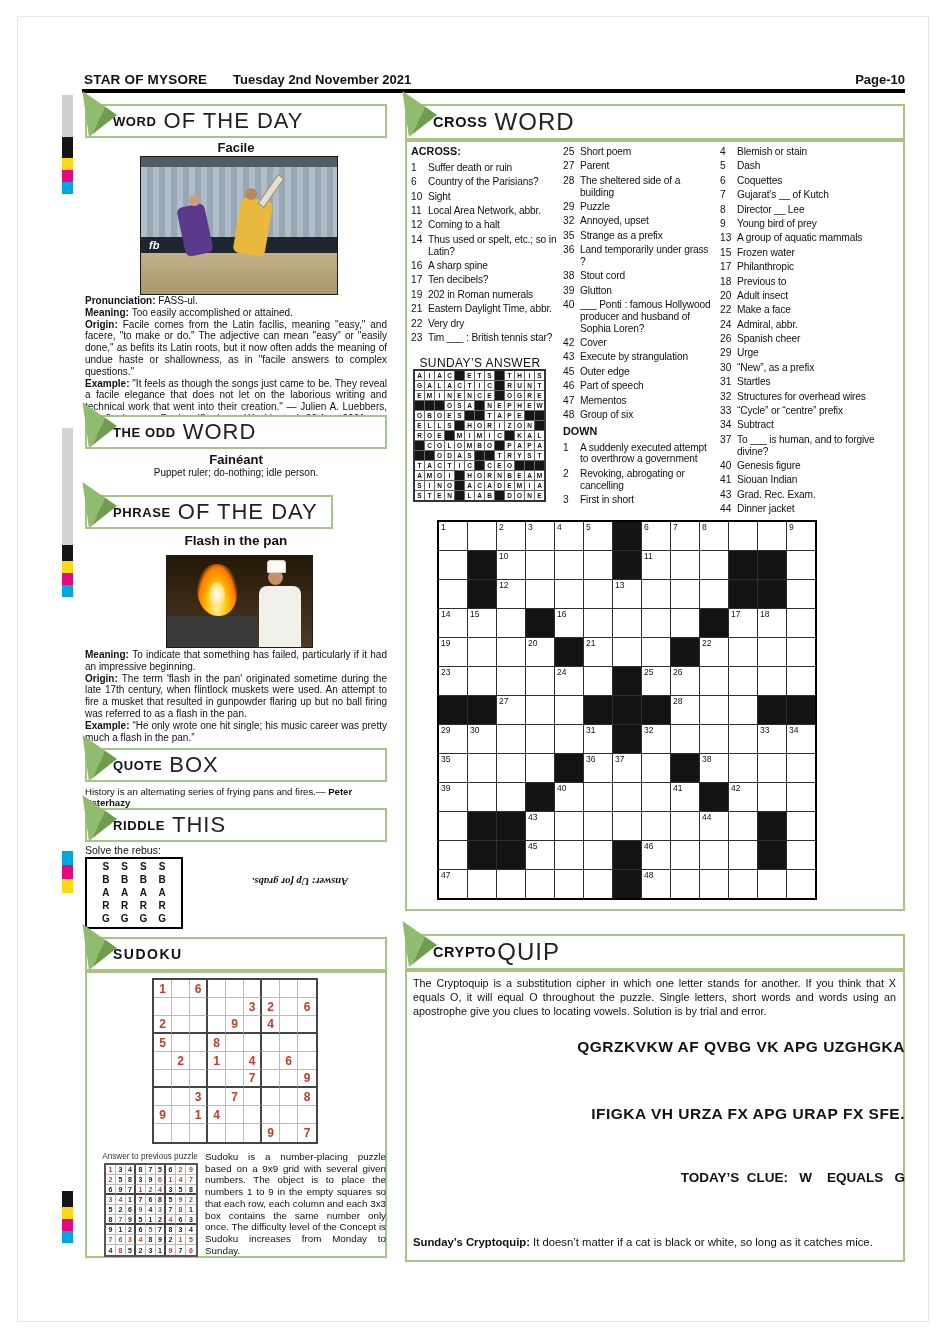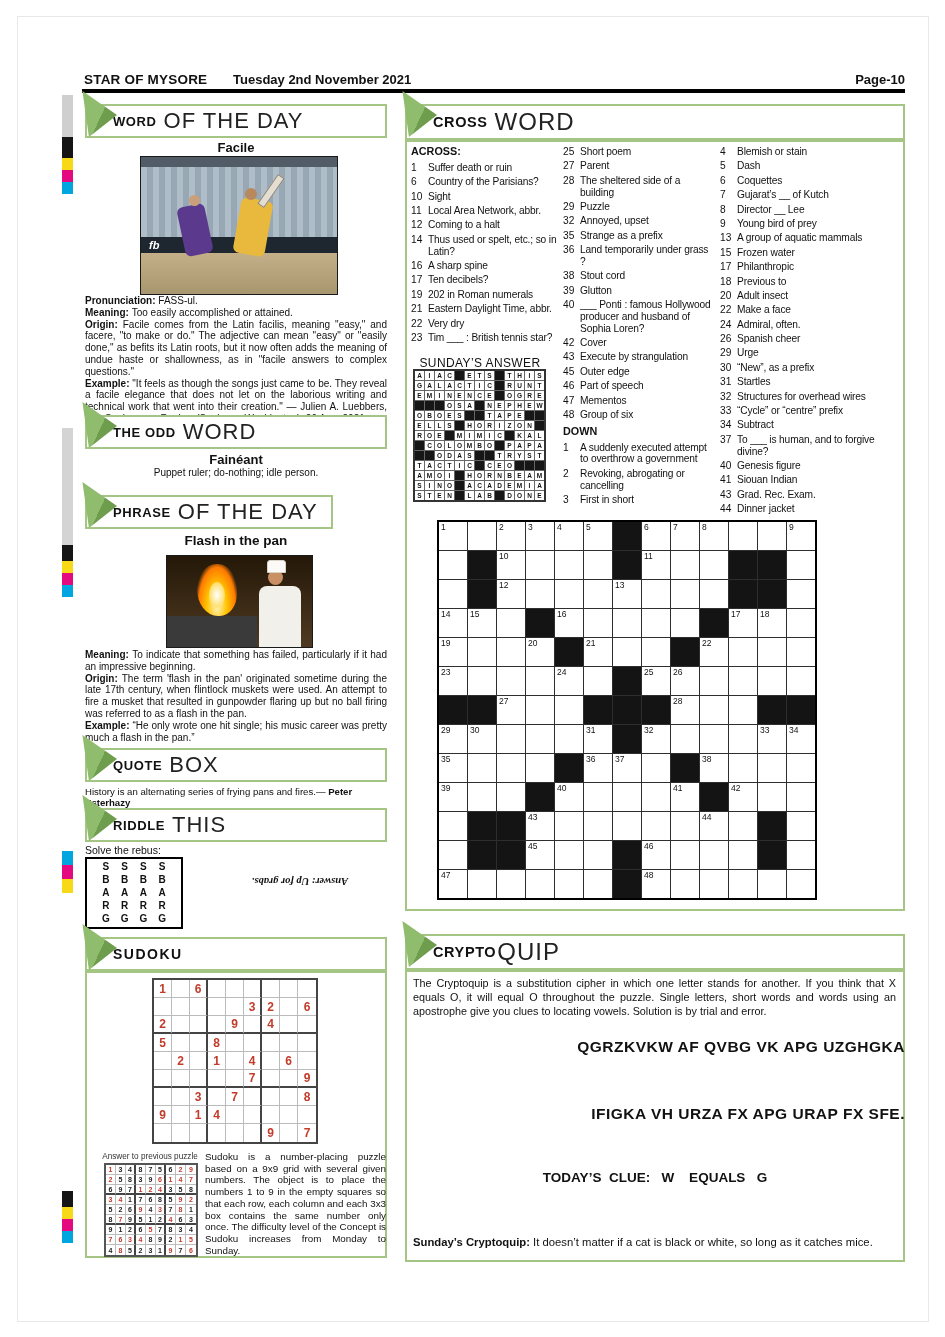--- a/index.html
+++ b/index.html
@@ -57,21 +57,21 @@
   .scell{background:#fff;font-size:6.5px;font-weight:bold;display:flex;align-items:center;justify-content:center;color:#111;}
   .scell.blk{background:#161616;}
   
   #xword-grid{left:437px;top:520px;background:#2e2e2e;border:2px solid #000;display:grid;grid-template-columns:repeat(13,28px);grid-auto-rows:28px;gap:1px;}
   .xcell{background:#fff;position:relative;}
   .xcell.blk{background:#141414;}
   .xnum{position:absolute;top:0;left:2px;font-size:8.5px;color:#111;}
   
   .cq-intro{left:413px;top:977px;width:483px;font-size:10.8px;line-height:13.8px;text-align:justify;}
   .cq-line{left:405px;width:500px;text-align:right;font-weight:bold;font-size:15.5px;letter-spacing:.5px;}
-  .cq-clue{left:405px;top:1170px;width:500px;text-align:center;font-weight:bold;font-size:13.5px;white-space:pre;}
+  .cq-clue{left:405px;top:1170px;width:500px;text-align:right;font-weight:bold;font-size:13.5px;white-space:pre;}
   .cq-sunday{left:413px;top:1236px;width:484px;font-size:11.3px;}
   
   .pm{left:62px;width:11px;}
 </style>
 </head>
 <body>
 
 <div class="abs frame"></div>
 <div>
   <div class="abs pm" style="top:95px;height:42px;background:#cfcfcf;"></div>
@@ -557,21 +557,21 @@
       <div class="clue">
         <span class="cnum">20</span>
         <span class="ctext">Adult insect</span>
       </div>
       <div class="clue">
         <span class="cnum">22</span>
         <span class="ctext">Make a face</span>
       </div>
       <div class="clue">
         <span class="cnum">24</span>
-        <span class="ctext">Admiral, often.</span>
+        <span class="ctext">Admiral, abbr.</span>
       </div>
       <div class="clue">
         <span class="cnum">26</span>
         <span class="ctext">Spanish cheer</span>
       </div>
       <div class="clue">
         <span class="cnum">29</span>
         <span class="ctext">Urge</span>
       </div>
       <div class="clue">

